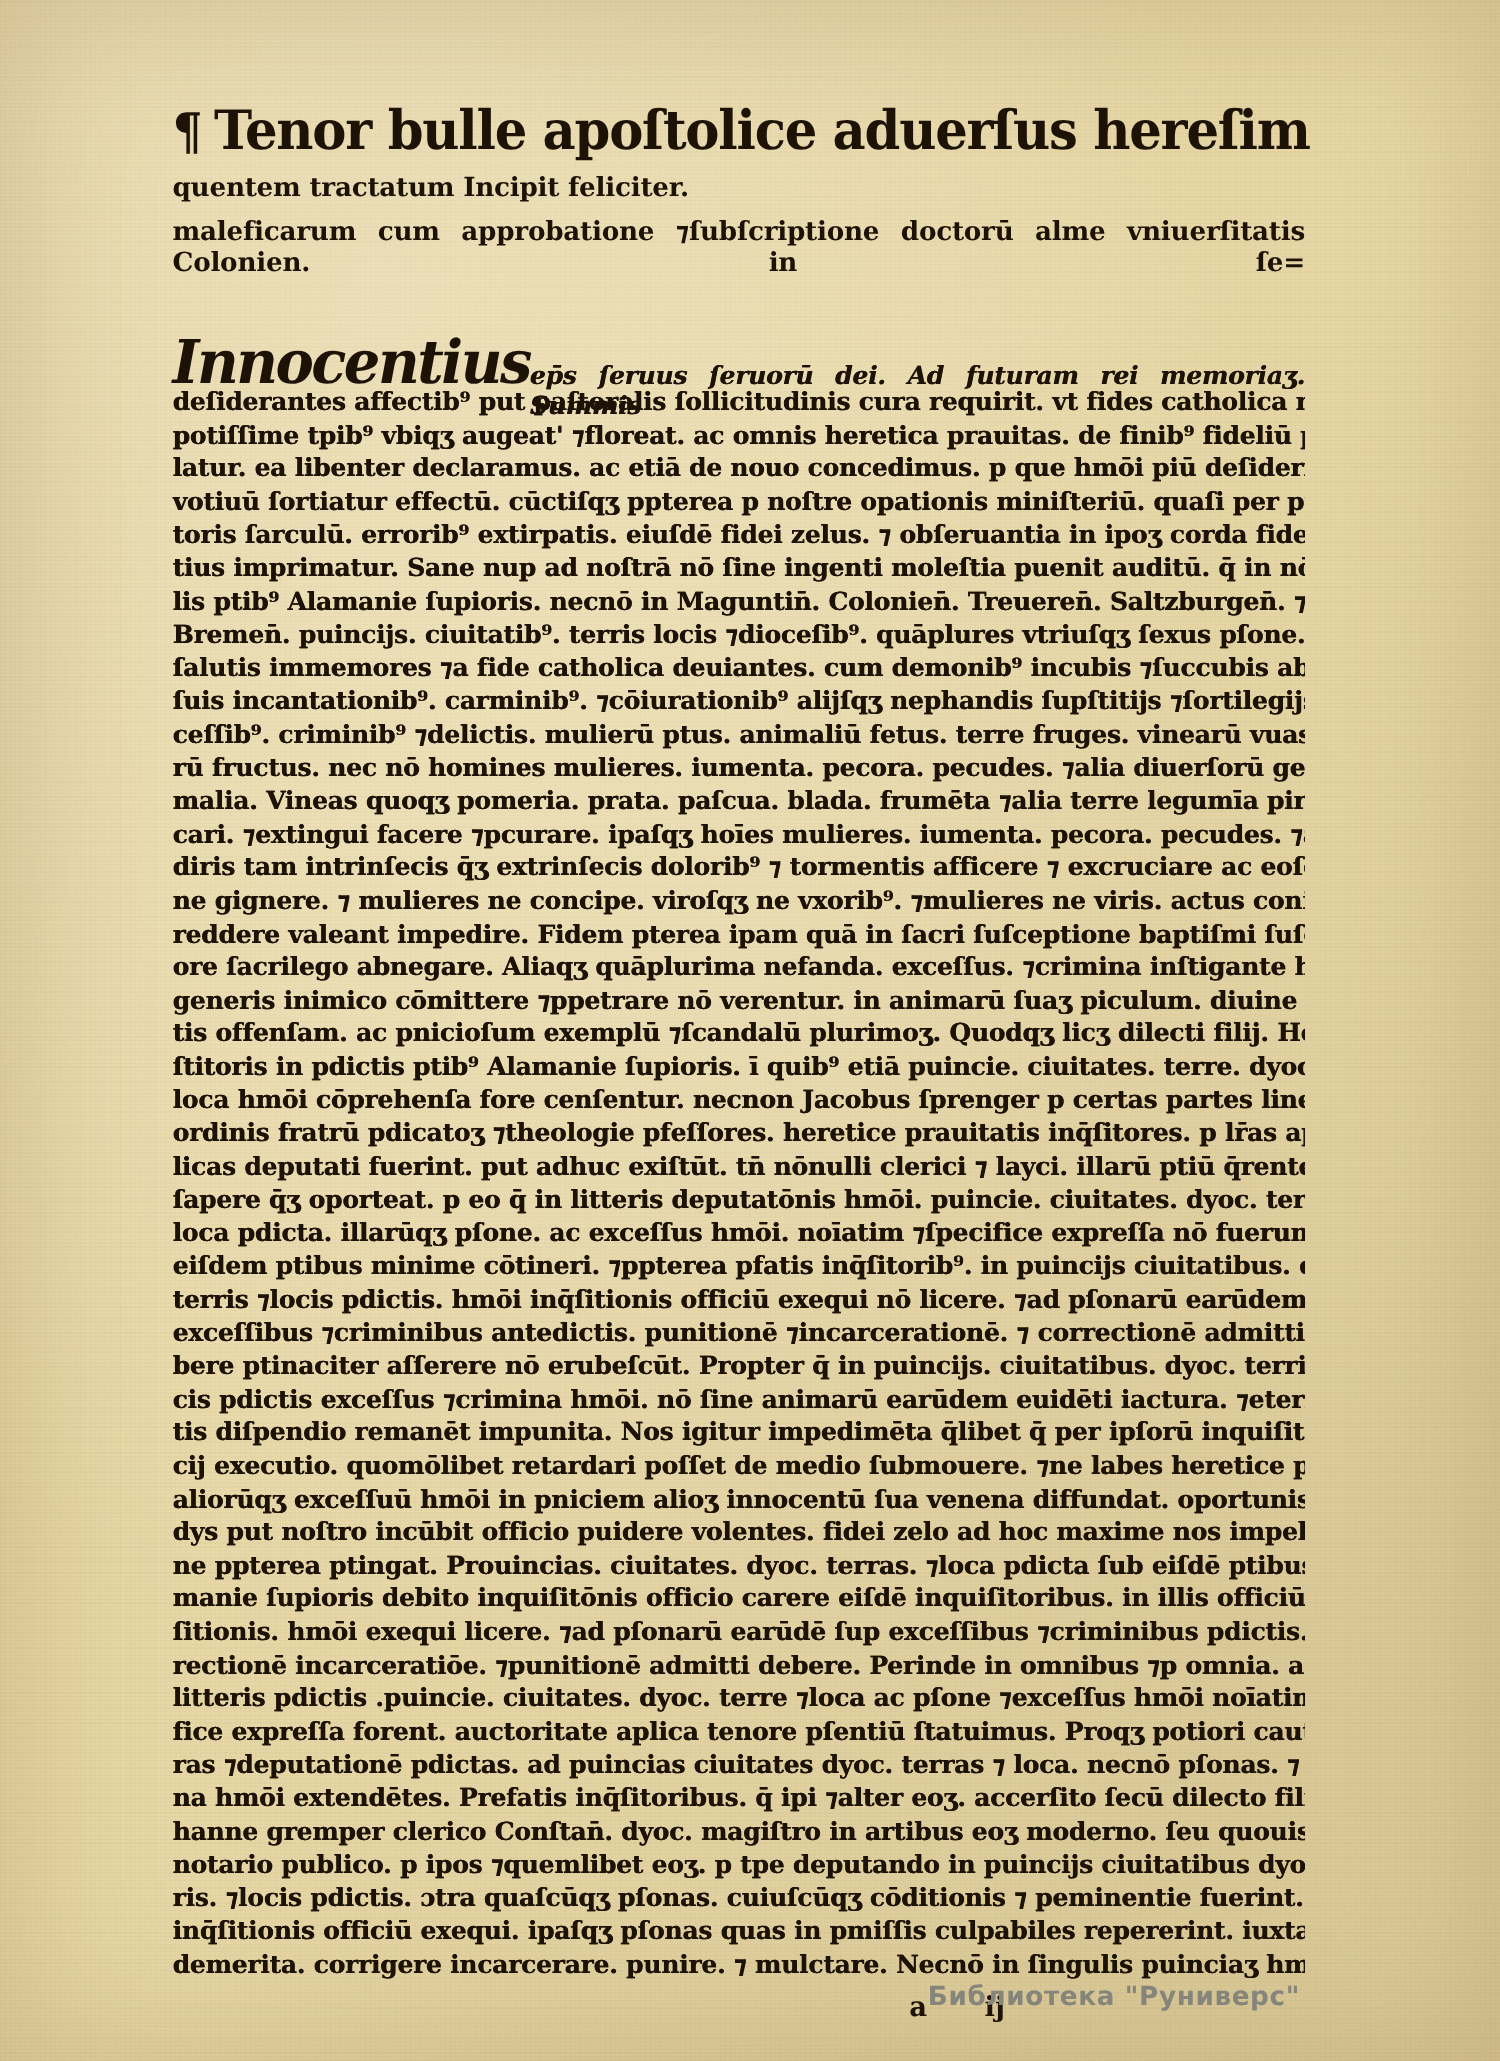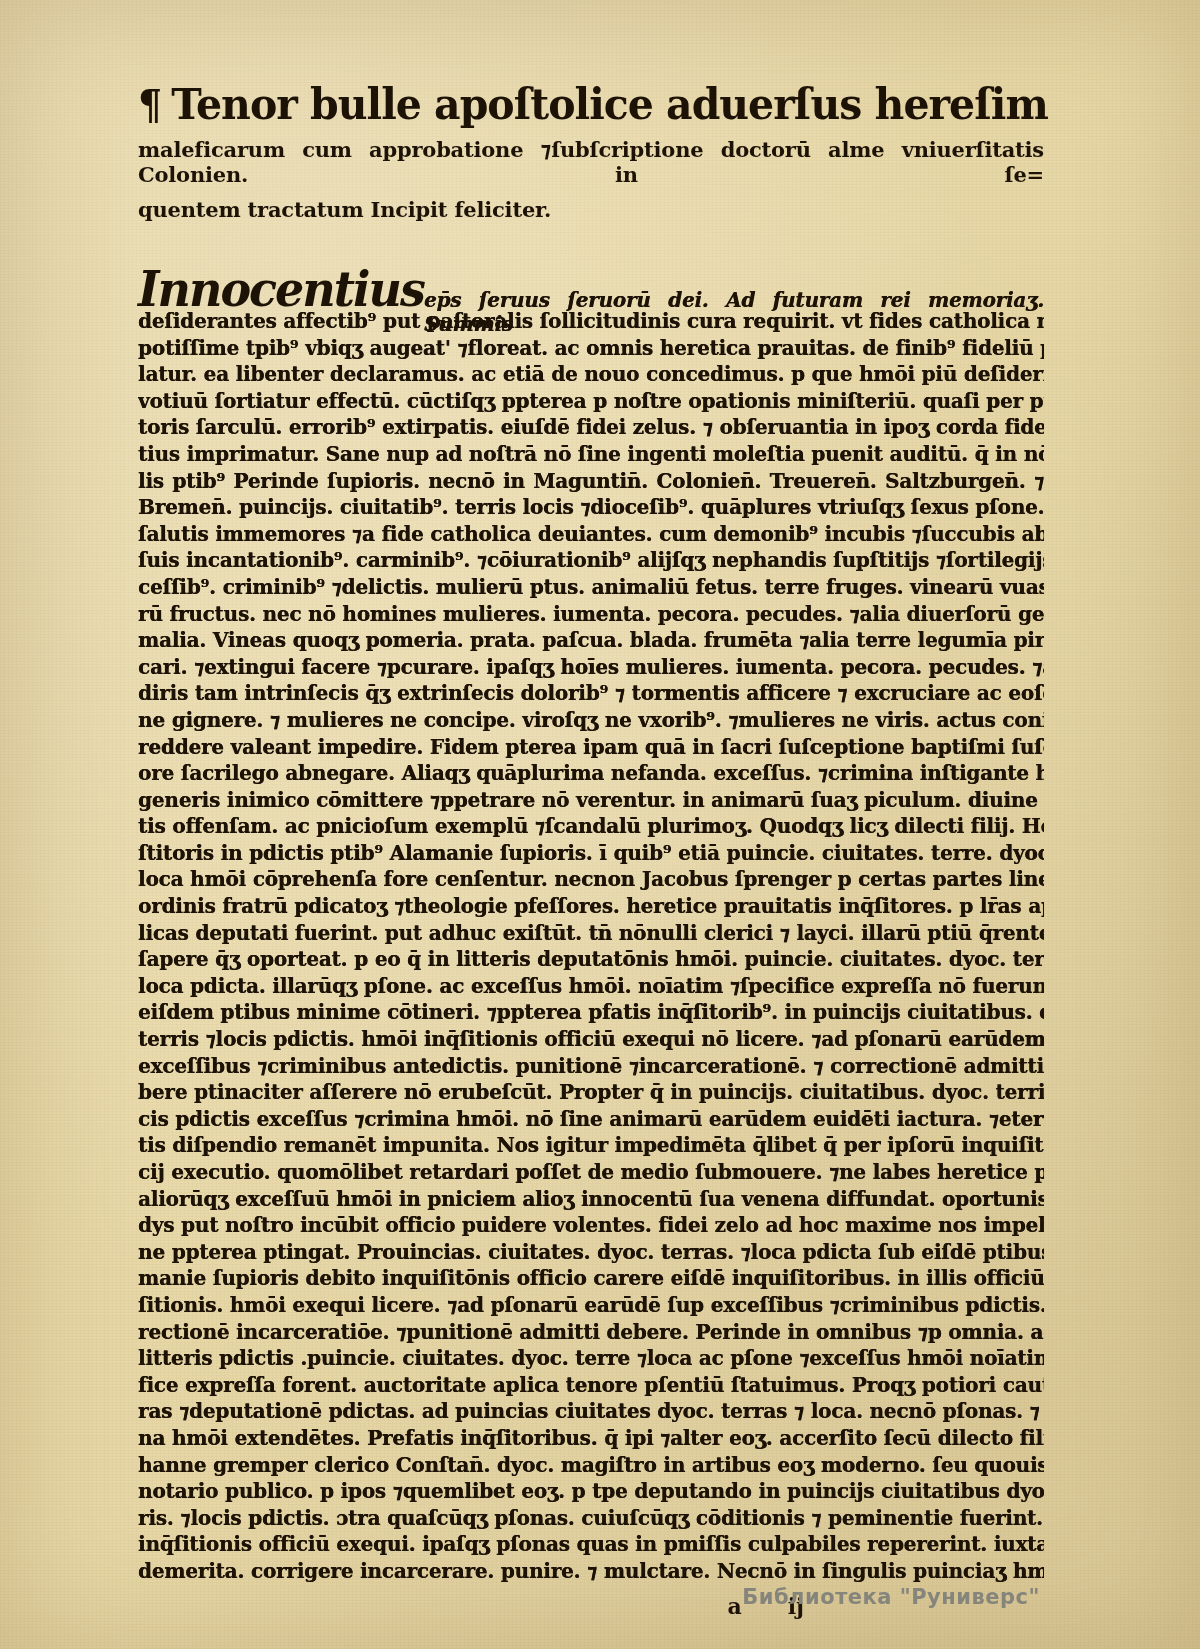--- a/index.html
+++ b/index.html
@@ -108,36 +108,36 @@
 <body>
 
 <div class="page">
 
   <div class="textblock">
 
     <div class="heading-title">
       <span class="capitulum">¶</span><span>Tenor bulle apoſtolice aduerſus hereſim</span>
     </div>
 
+    <div class="subtitle short">quentem tractatum Incipit feliciter.</div>
     <div class="subtitle">maleficarum cum approbatione ⁊ſubſcriptione doctorū alme vniuerſitatis Colonien. in ſe=</div>
-    <div class="subtitle short">quentem tractatum Incipit feliciter.</div>
 
     <div class="body-block">
       <div class="first-line">
         <span class="initial-word">Innocentius</span>
         <span class="rest">ep̄s ſeruus ſeruorū dei. Ad futuram rei memoriaʒ. Summis</span>
       </div>
       <div>
           <div class="line">deſiderantes affectib⁹ put paſtoralis ſollicitudinis cura requirit. vt fides catholica noſtris</div>
           <div class="line">potiſſime tpib⁹ vbiqʒ augeat' ⁊floreat. ac omnis heretica prauitas. de finib⁹ fideliū pcul pel=</div>
           <div class="line">latur. ea libenter declaramus. ac etiā de nouo concedimus. p que hmōi piū deſideriū noſtrū</div>
           <div class="line">votiuū ſortiatur effectū. cūctiſqʒ ppterea p noſtre opationis miniſteriū. quaſi per puidi opa</div>
           <div class="line">toris ſarculū. errorib⁹ extirpatis. eiuſdē fidei zelus. ⁊ obſeruantia in ipoʒ corda fideliū for=</div>
           <div class="line">tius imprimatur. Sane nup ad noſtrā nō ſine ingenti moleſtia puenit auditū. q̄ in nōnul=</div>
-          <div class="line">lis ptib⁹ Perinde ſupioris. necnō in Maguntin̄. Colonien̄. Treueren̄. Saltzburgen̄. ⁊</div>
+          <div class="line">lis ptib⁹ Alamanie ſupioris. necnō in Maguntin̄. Colonien̄. Treueren̄. Saltzburgen̄. ⁊</div>
           <div class="line">Bremen̄. puincijs. ciuitatib⁹. terris locis ⁊dioceſib⁹. quāplures vtriuſqʒ ſexus pſone. pprie</div>
           <div class="line">ſalutis immemores ⁊a fide catholica deuiantes. cum demonib⁹ incubis ⁊ſuccubis abuti. ac</div>
           <div class="line">ſuis incantationib⁹. carminib⁹. ⁊cōiurationib⁹ alijſqʒ nephandis ſupſtitijs ⁊ſortilegijs. ex=</div>
           <div class="line">ceſſib⁹. criminib⁹ ⁊delictis. mulierū ptus. animaliū fetus. terre fruges. vinearū vuas. ⁊arbo=</div>
           <div class="line">rū fructus. nec nō homines mulieres. iumenta. pecora. pecudes. ⁊alia diuerſorū generū ani=</div>
           <div class="line">malia. Vineas quoqʒ pomeria. prata. paſcua. blada. frumēta ⁊alia terre legumīa pire ſuffo=</div>
           <div class="line">cari. ⁊extingui facere ⁊pcurare. ipaſqʒ hoīes mulieres. iumenta. pecora. pecudes. ⁊animalia.</div>
           <div class="line">diris tam intrinſecis q̄ʒ extrinſecis dolorib⁹ ⁊ tormentis afficere ⁊ excruciare ac eoſdē hoīes</div>
           <div class="line">ne gignere. ⁊ mulieres ne concipe. viroſqʒ ne vxorib⁹. ⁊mulieres ne viris. actus coniugales</div>
           <div class="line">reddere valeant impedire. Fidem pterea ipam quā in ſacri ſuſceptione baptiſmi ſuſceperūt</div>

